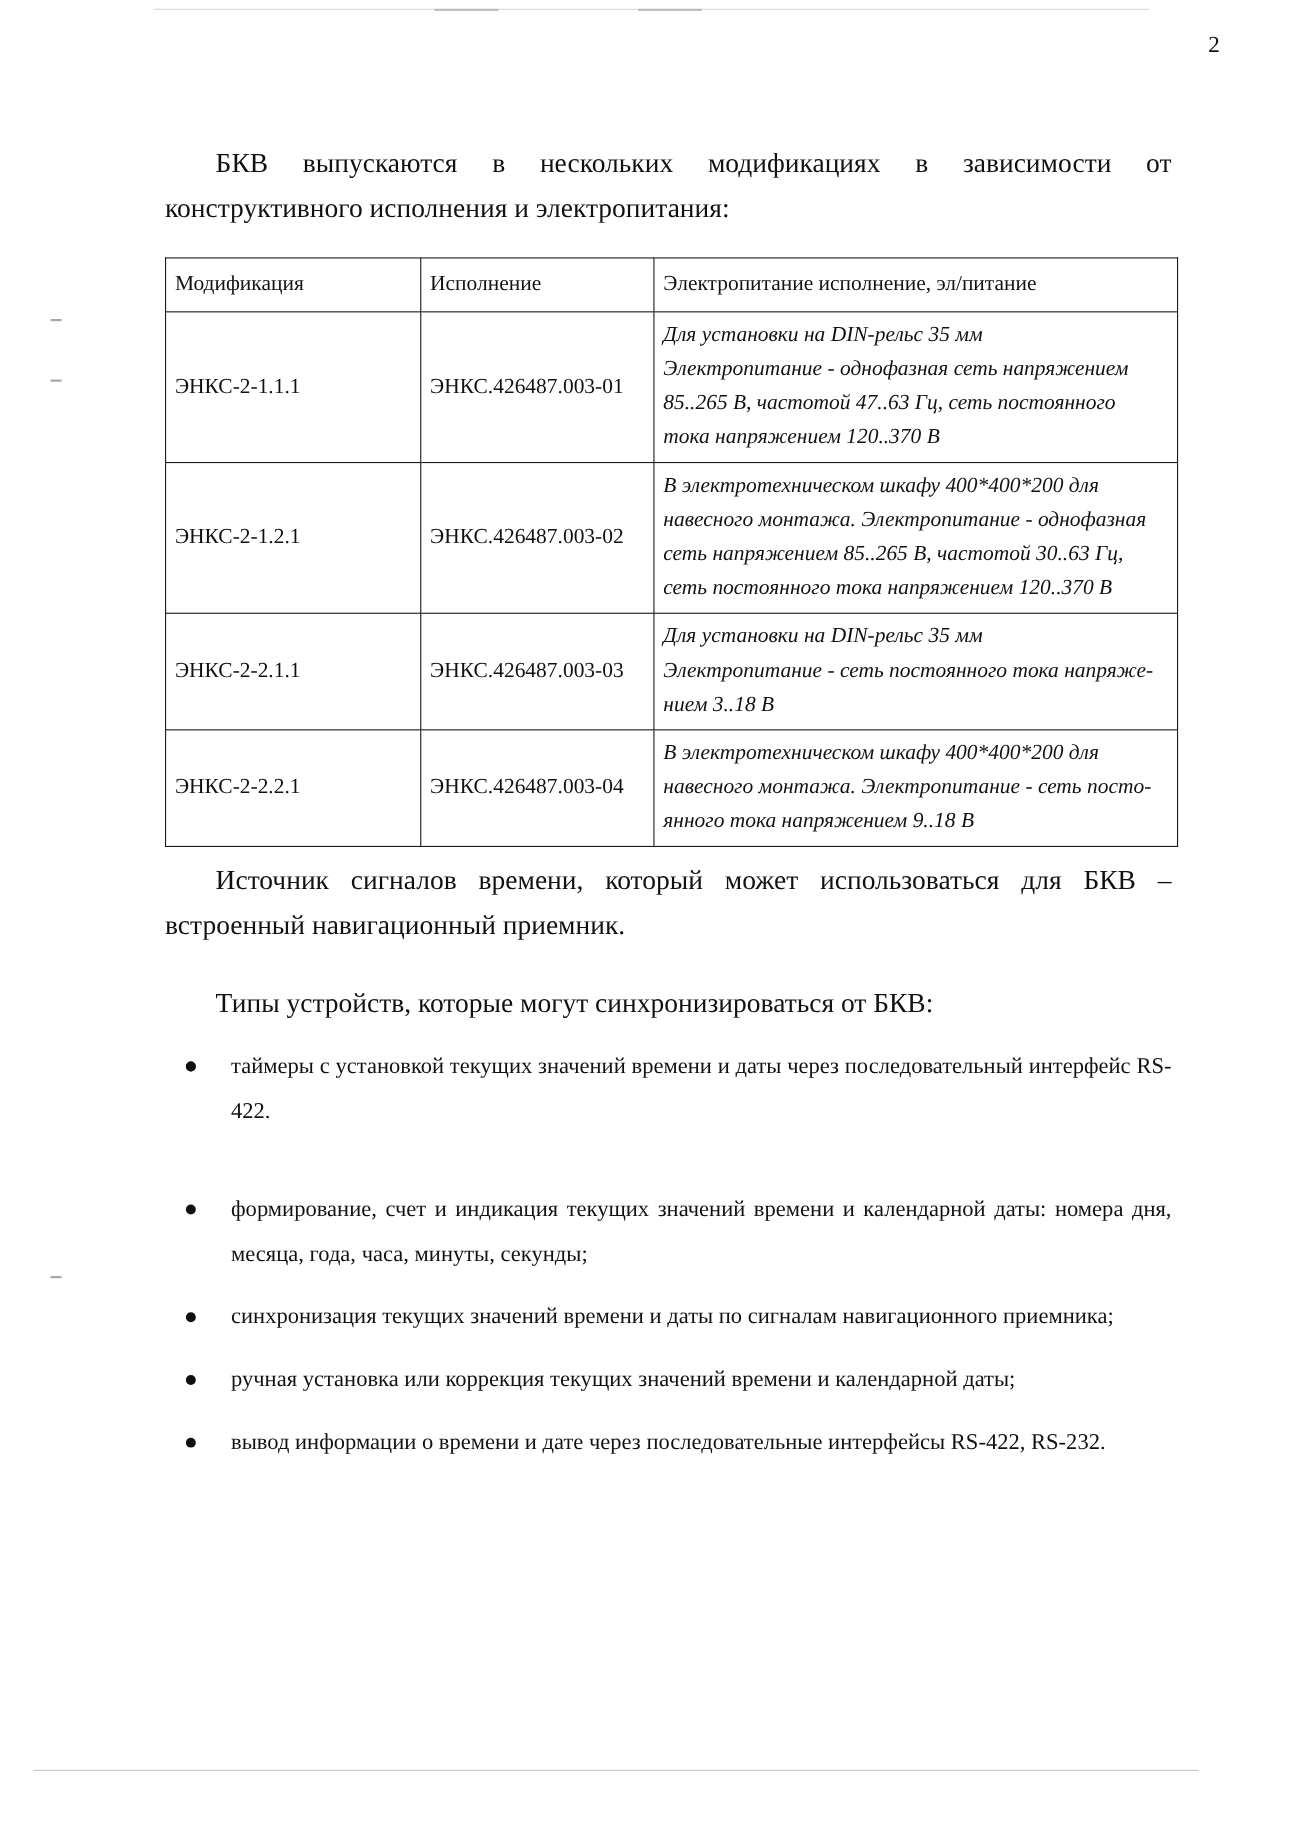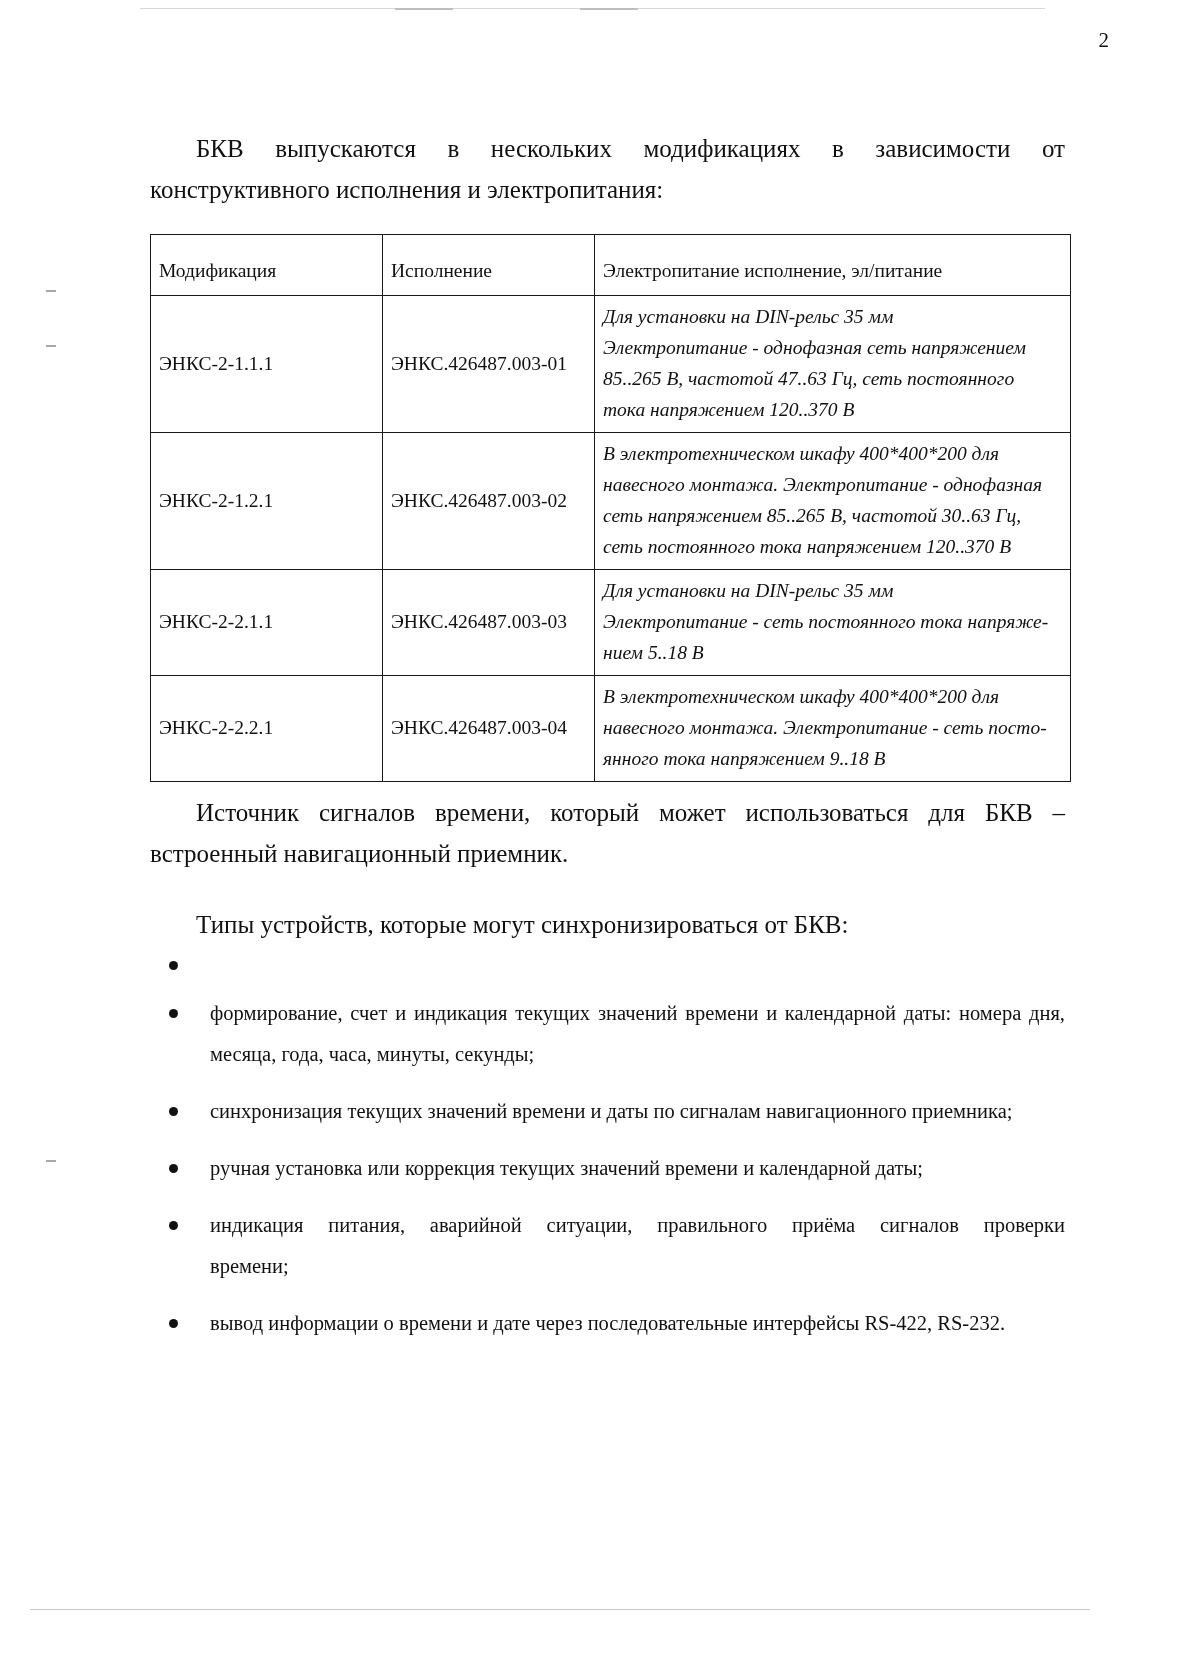--- a/index.html
+++ b/index.html
@@ -86,21 +86,21 @@
   table.modtable th {
     border: 1.6px solid #1a1a1a;
     padding: 5px 8px 7px 8px;
     font-size: 19.5px;
     line-height: 31px;
     vertical-align: middle;
     text-align: left;
     font-weight: normal;
   }
   table.modtable th {
-    padding-top: 20px;
+    padding-top: 8px;
     padding-bottom: 9px;
   }
   .col-mod   { width: 232px; }
   .col-ispol { width: 212px; }
   .col-desc  { width: 476px; }
 
   td.desc {
     vertical-align: top;
     padding-top: 4px;
     padding-bottom: 6px;
@@ -201,21 +201,21 @@
             <span class="desc-line">сеть напряжением 85..265 В, частотой 30..63 Гц,</span>
             <span class="desc-line">сеть постоянного тока напряжением 120..370 В</span>
           </td>
         </tr>
         <tr>
           <td class="center-v">ЭНКС-2-2.1.1</td>
           <td class="center-v">ЭНКС.426487.003-03</td>
           <td class="desc">
             <span class="desc-line">Для установки на DIN-рельс 35 мм</span>
             <span class="desc-line">Электропитание - сеть постоянного тока напряже-</span>
-            <span class="desc-line">нием 5..18 В</span>
+            <span class="desc-line">нием 3..18 В</span>
           </td>
         </tr>
         <tr>
           <td class="center-v">ЭНКС-2-2.2.1</td>
           <td class="center-v">ЭНКС.426487.003-04</td>
           <td class="desc">
             <span class="desc-line">В электротехническом шкафу 400*400*200 для</span>
             <span class="desc-line">навесного монтажа. Электропитание - сеть посто-</span>
             <span class="desc-line">янного тока напряжением 9..18 В</span>
           </td>
@@ -226,43 +226,43 @@
     <p class="body-text indent">Источник сигналов времени, который может использоваться для БКВ – встроенный навигационный приемник.</p>
 
     <div class="spacer-m"></div>
 
     <p class="body-text indent">Типы устройств, которые могут синхронизироваться от БКВ:</p>
 
     <ul class="bullets">
       <li>
         <span class="bullet-dot"></span>
       </li>
+      <li>
+        <span class="bullet-dot"></span>
+        <span class="txt">таймеры с установкой текущих значений времени и даты через последовательный интерфейс RS-422.</span>
+      </li>
     </ul>
 
     <div class="spacer-m"></div>
 
 
     <div class="spacer-s"></div>
 
     <ul class="bullets">
       <li>
         <span class="bullet-dot"></span>
         <span class="txt">формирование, счет и индикация текущих значений времени и календарной даты: номера дня, месяца, года, часа, минуты, секунды;</span>
       </li>
       <li>
         <span class="bullet-dot"></span>
         <span class="txt">синхронизация текущих значений времени и даты по сигналам навигационного приемника;</span>
       </li>
       <li>
         <span class="bullet-dot"></span>
         <span class="txt">ручная установка или коррекция текущих значений времени и календарной даты;</span>
-      </li>
-      <li>
-        <span class="bullet-dot"></span>
-        <span class="txt wide-space">индикация питания, аварийной ситуации, правильного приёма сигналов проверки времени;</span>
       </li>
       <li>
         <span class="bullet-dot"></span>
         <span class="txt">вывод информации о времени и дате через последовательные интерфейсы RS-422, RS-232.</span>
       </li>
     </ul>
 
   </div>
 </div>
 

